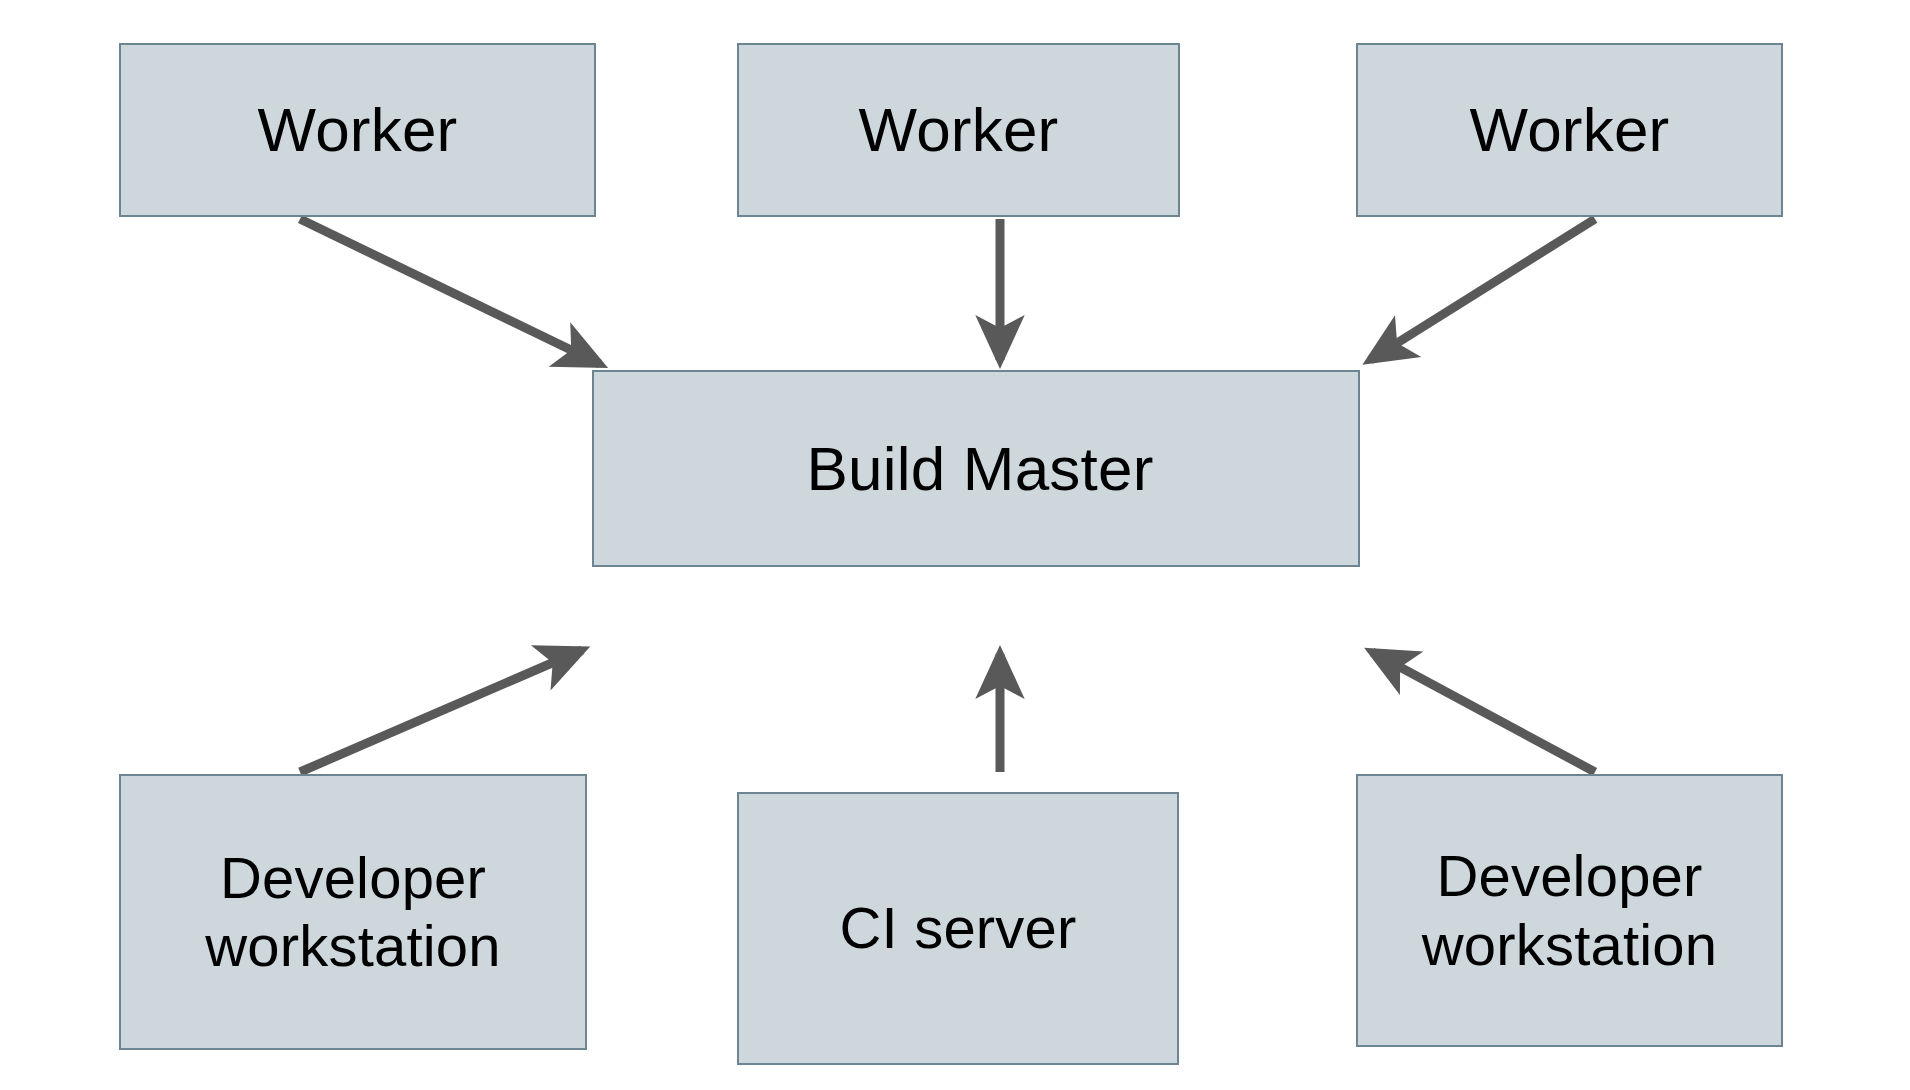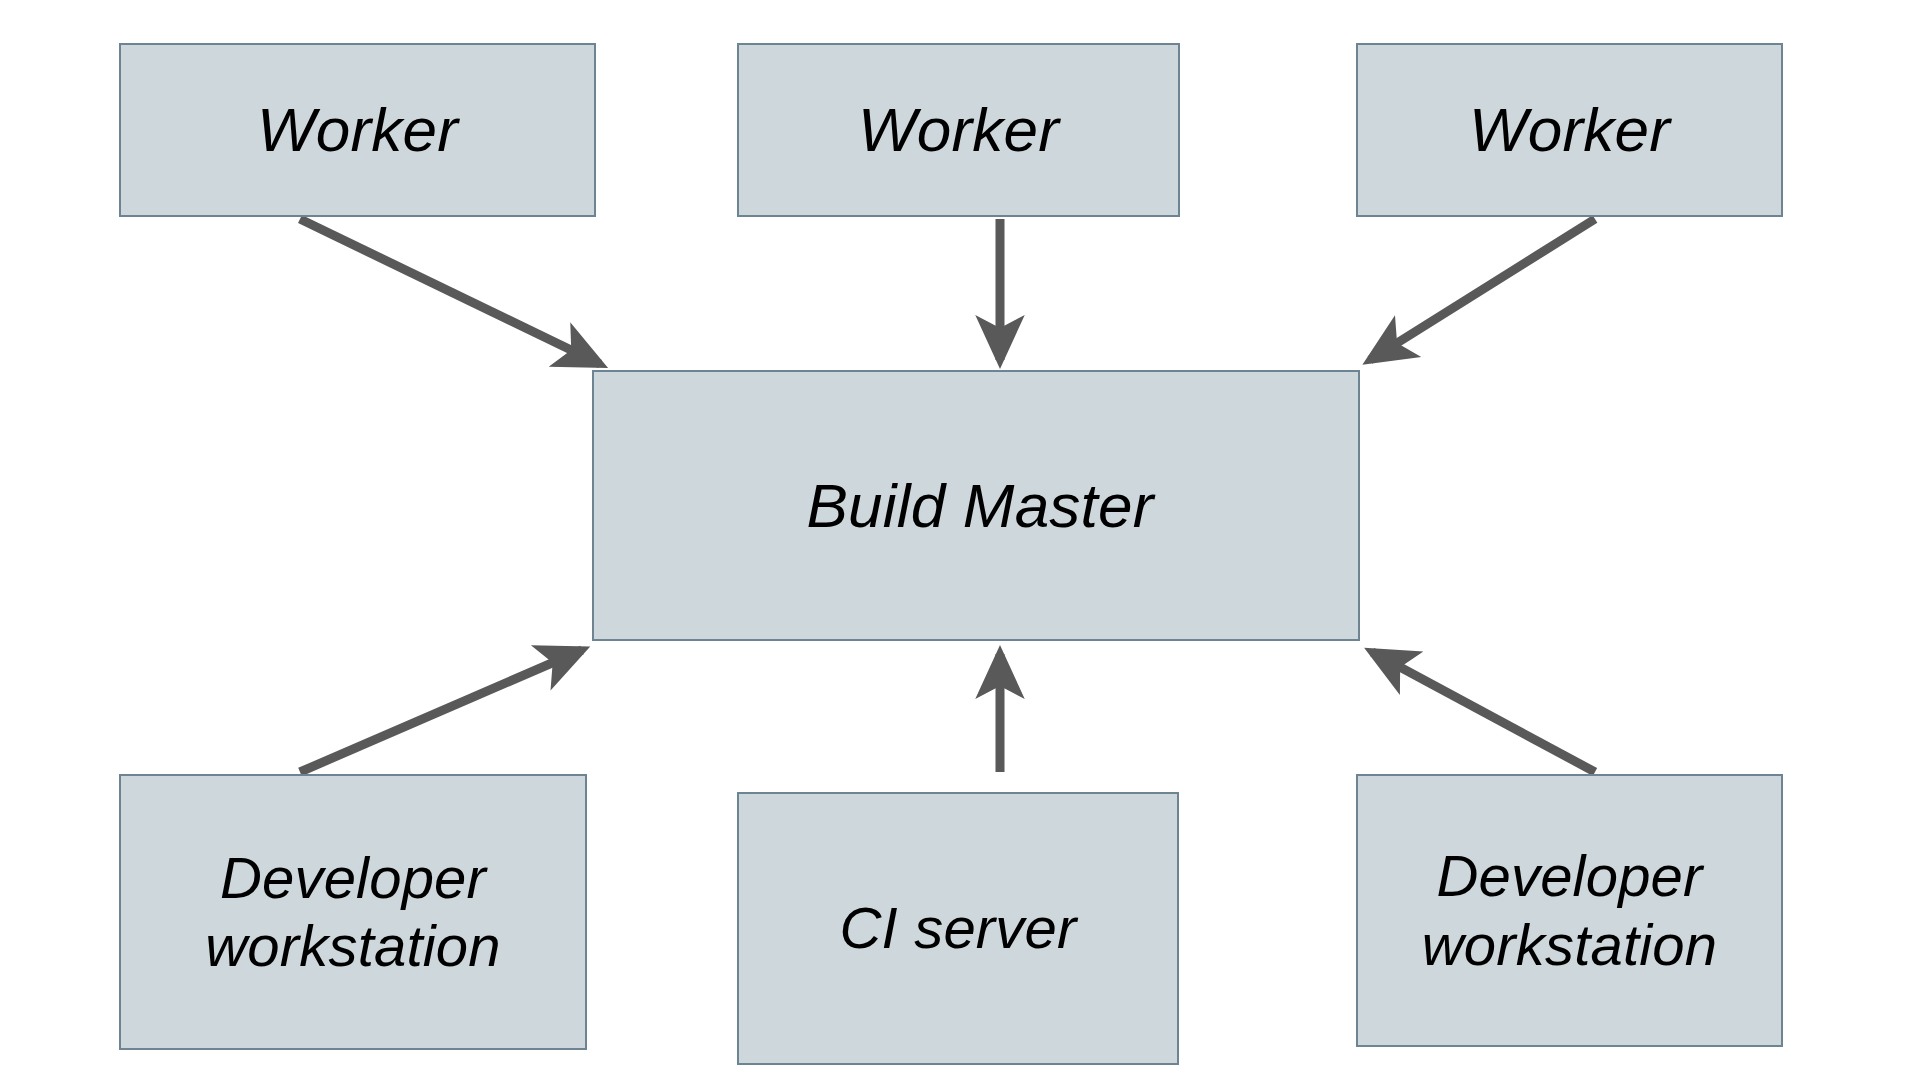--- a/index.html
+++ b/index.html
@@ -12,21 +12,20 @@
     width: 1910px;
     height: 1090px;
     overflow: hidden;
     font-family: "Liberation Sans", "DejaVu Sans", sans-serif;
   }
   #diagram-canvas {
     position: relative;
     width: 1910px;
     height: 1090px;
     background: #ffffff;
-    font-style: italic;
   }
   #edge-layer {
     position: absolute;
     left: 0;
     top: 0;
     width: 1910px;
     height: 1090px;
     pointer-events: none;
   }
   .node {
@@ -46,21 +45,21 @@
     letter-spacing: 0.2px;
     white-space: pre-line;
   }
   .size-lg { font-size: 62px; }
   .size-md { font-size: 58px; }
 
   
   #node-worker-1  { left: 119px; top: 43px;  width: 477px; height: 174px; }
   #node-worker-2  { left: 737px; top: 43px;  width: 443px; height: 174px; }
   #node-worker-3  { left: 1356px; top: 43px; width: 427px; height: 174px; }
-  #node-build-master { left: 592px; top: 370px; width: 768px; height: 271px; padding-left: 8px; }
+  #node-build-master { left: 592px; top: 370px; width: 768px; height: 197px; padding-left: 8px; }
   #node-dev-ws-left  { left: 119px; top: 774px; width: 468px; height: 276px; }
   #node-ci-server    { left: 737px; top: 792px; width: 442px; height: 273px; }
   #node-dev-ws-right { left: 1356px; top: 774px; width: 427px; height: 273px; }
 </style>
 </head>
 <body>
 
 <div id="diagram-canvas">
 
   <svg id="edge-layer" viewBox="0 0 1910 1090" width="1910" height="1090">

